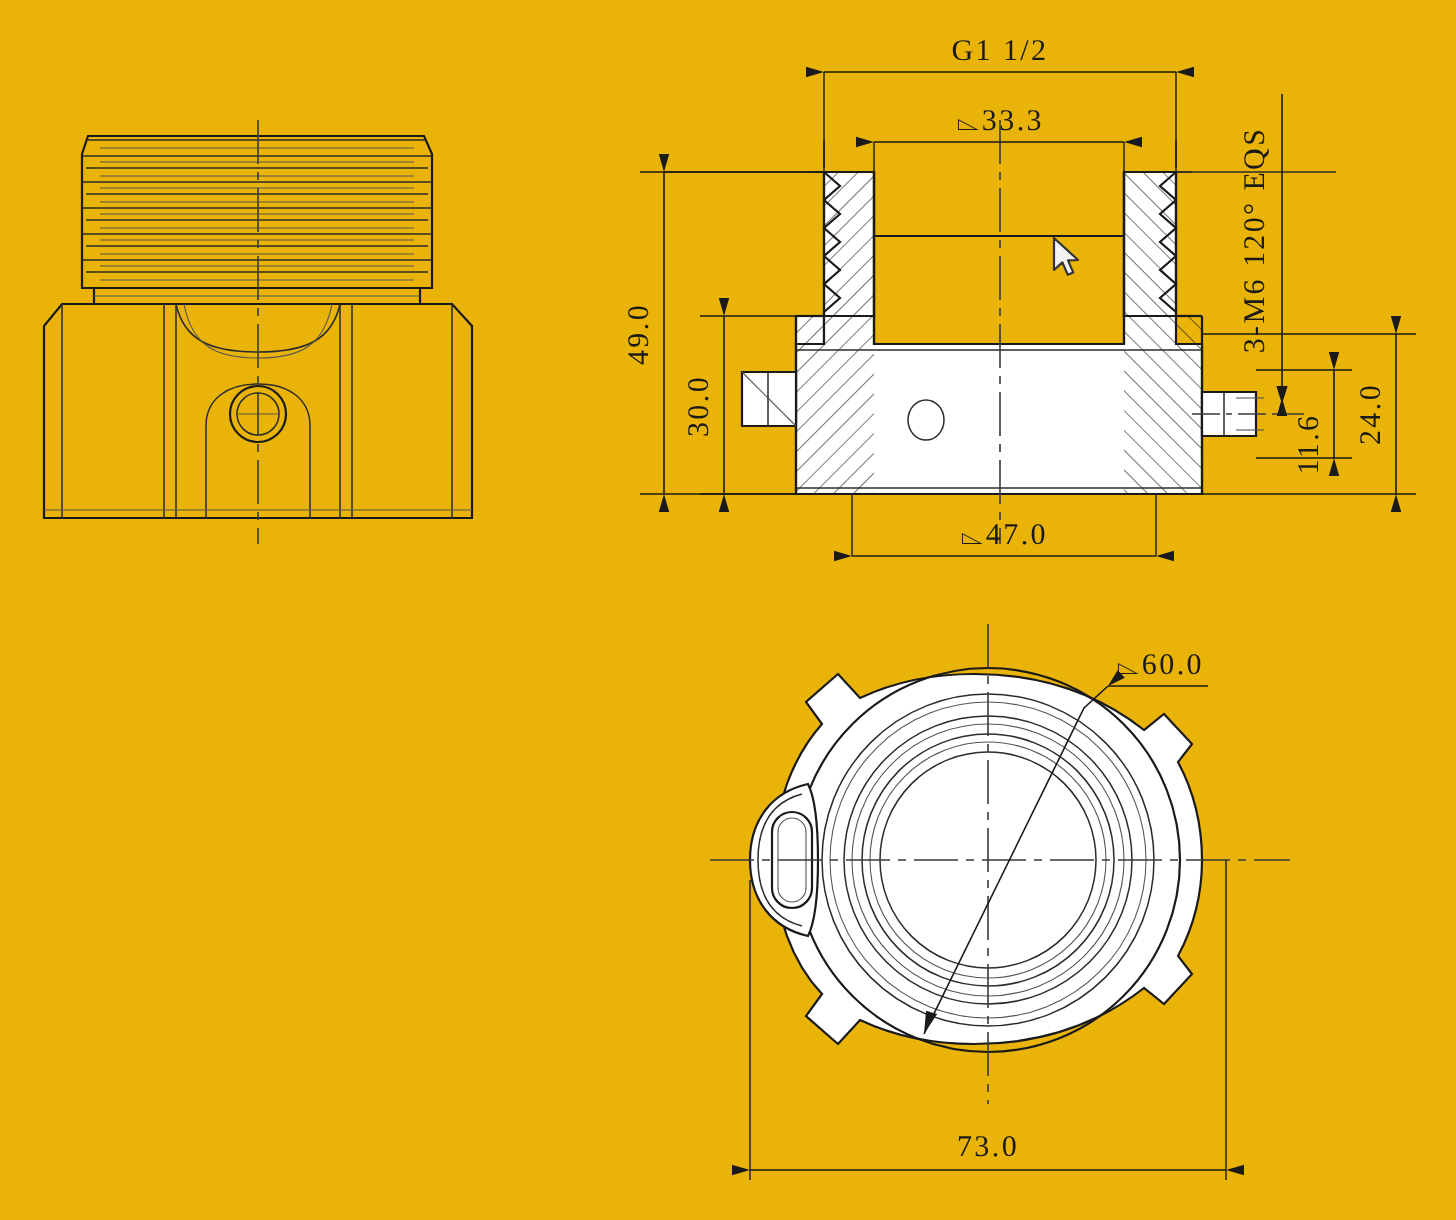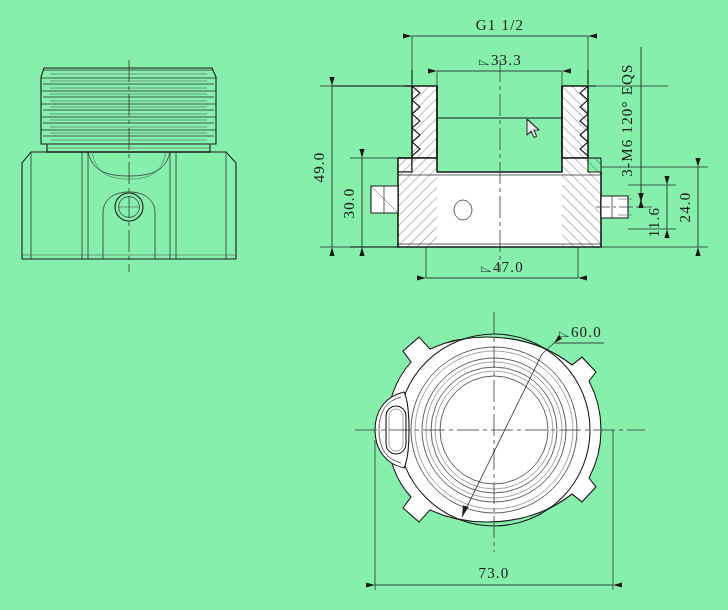--- a/index.html
+++ b/index.html
@@ -2,21 +2,21 @@
 <html><head>
 <meta charset="utf-8">
 <title>Technical Drawing</title>
 <style>
   html,body{margin:0;padding:0;background:#ffffff;}
   body{
     width:728px;height:610px;overflow:hidden;
     font-family:"Liberation Serif","DejaVu Serif",serif;
     color:#1a1a1a;
   }
-  #sheet{position:relative;width:728px;height:610px;background:#86efac;}
+  #sheet{position:relative;width:728px;height:610px;background:#eab308;}
   svg{display:block;}
   .dimtext{
     font-family:"Liberation Serif","DejaVu Serif",serif;
     font-size:15px;letter-spacing:1.2px;fill:#1a1a1a;
   }
   .dimtext-v{
     font-family:"Liberation Serif","DejaVu Serif",serif;
     font-size:15px;letter-spacing:1.2px;fill:#1a1a1a;
   }
   .outline{fill:none;stroke:#1a1a1a;stroke-width:1.1;}

